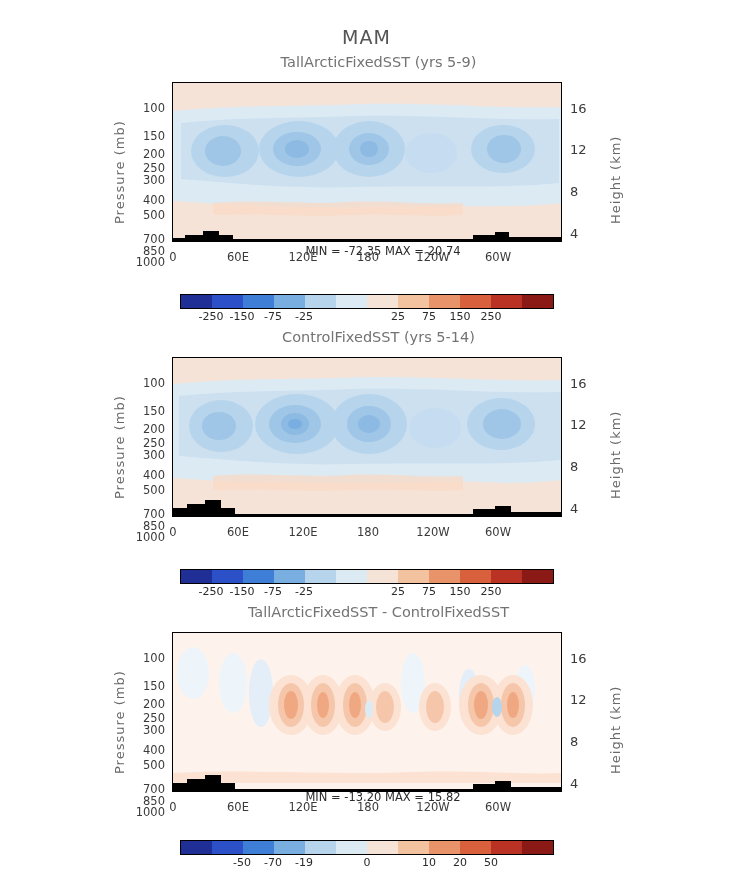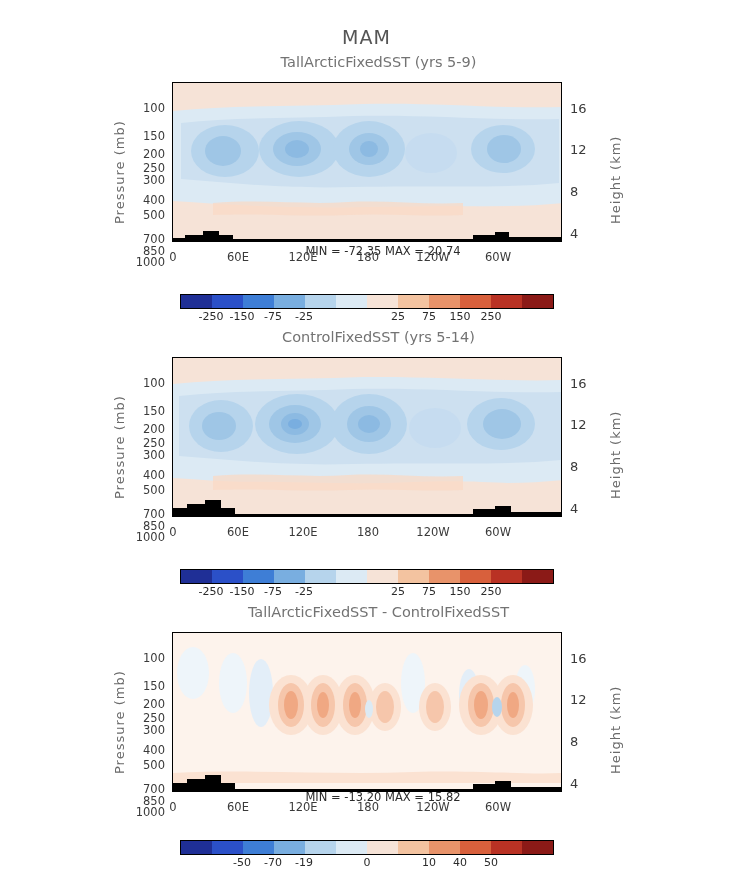--- a/index.html
+++ b/index.html
@@ -326,18 +326,18 @@
       <div style="background:#d8603c"></div>
         <div style="background:#b93224"></div>
         <div style="background:#8b1a17"></div>
     </div>
     <div class="cbar-ticks" style="left:0;top:252px;">
       <span style="left:242px;">-50</span>
       <span style="left:273px;">-70</span>
       <span style="left:304px;">-19</span>
       <span style="left:367px;">0</span>
       <span style="left:429px;">10</span>
-      <span style="left:460px;">40</span>
+      <span style="left:460px;">20</span>
       <span style="left:491px;">50</span>
     </div>
   </div>
 
 </div>
 
 </body></html>

